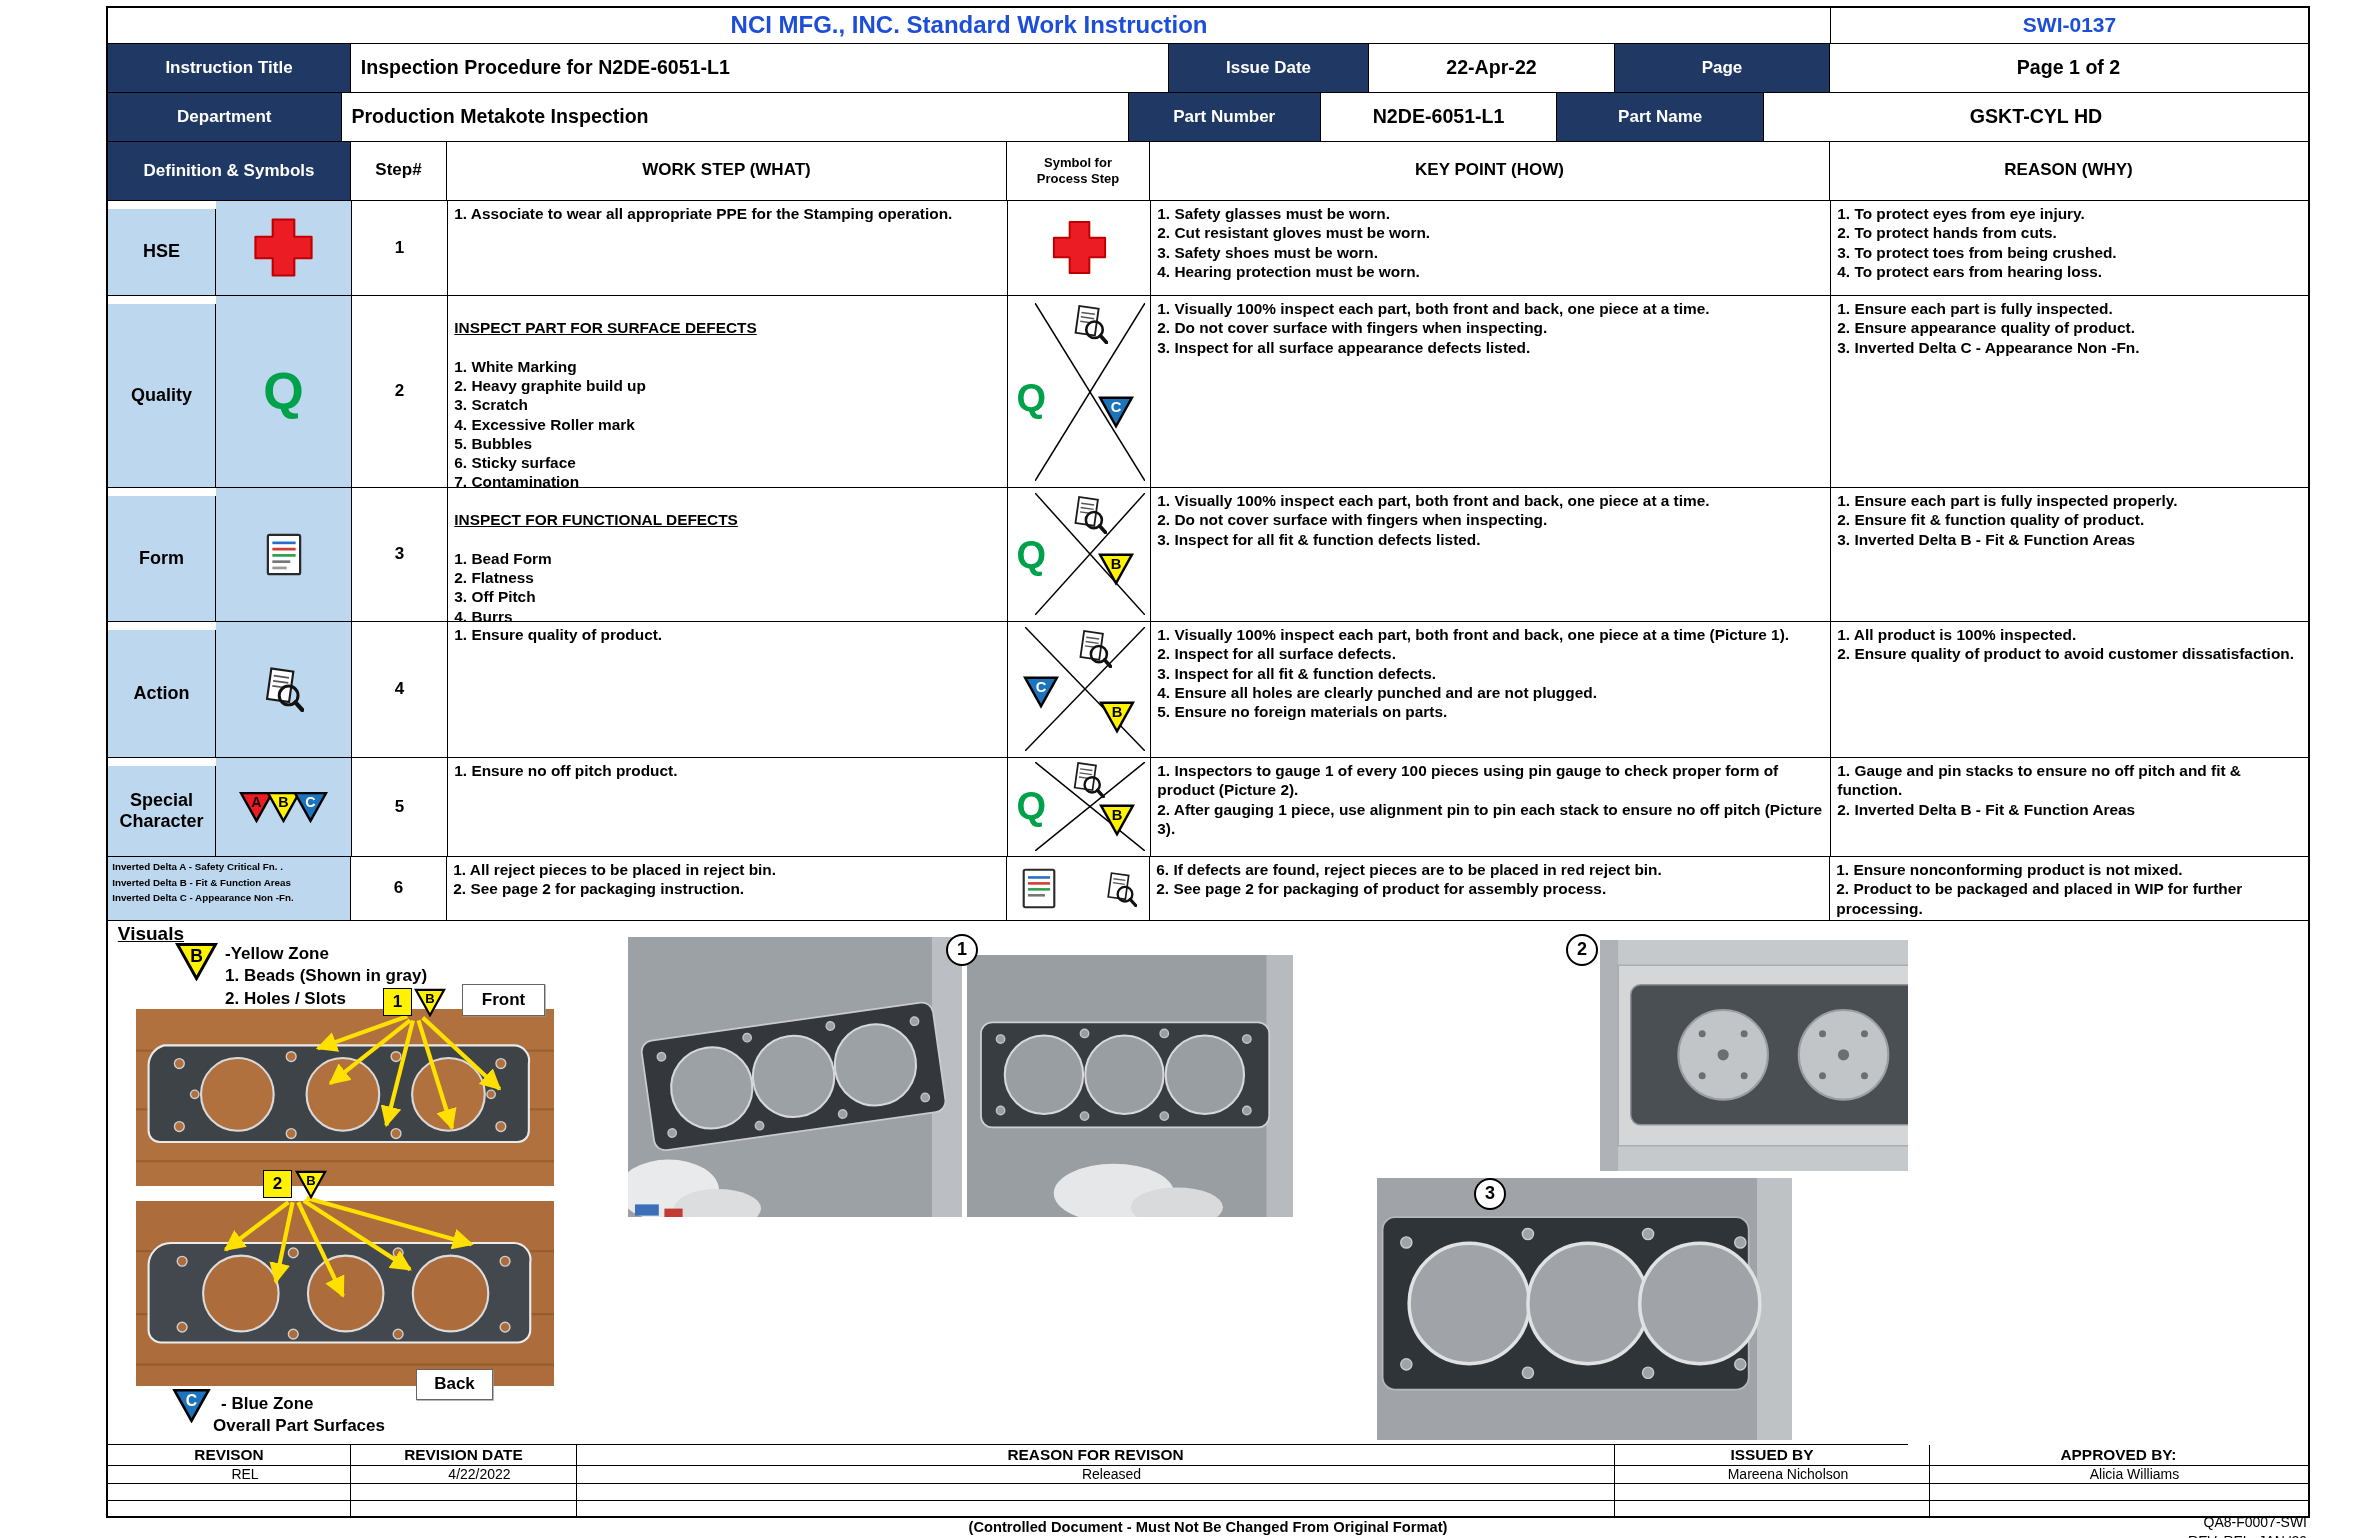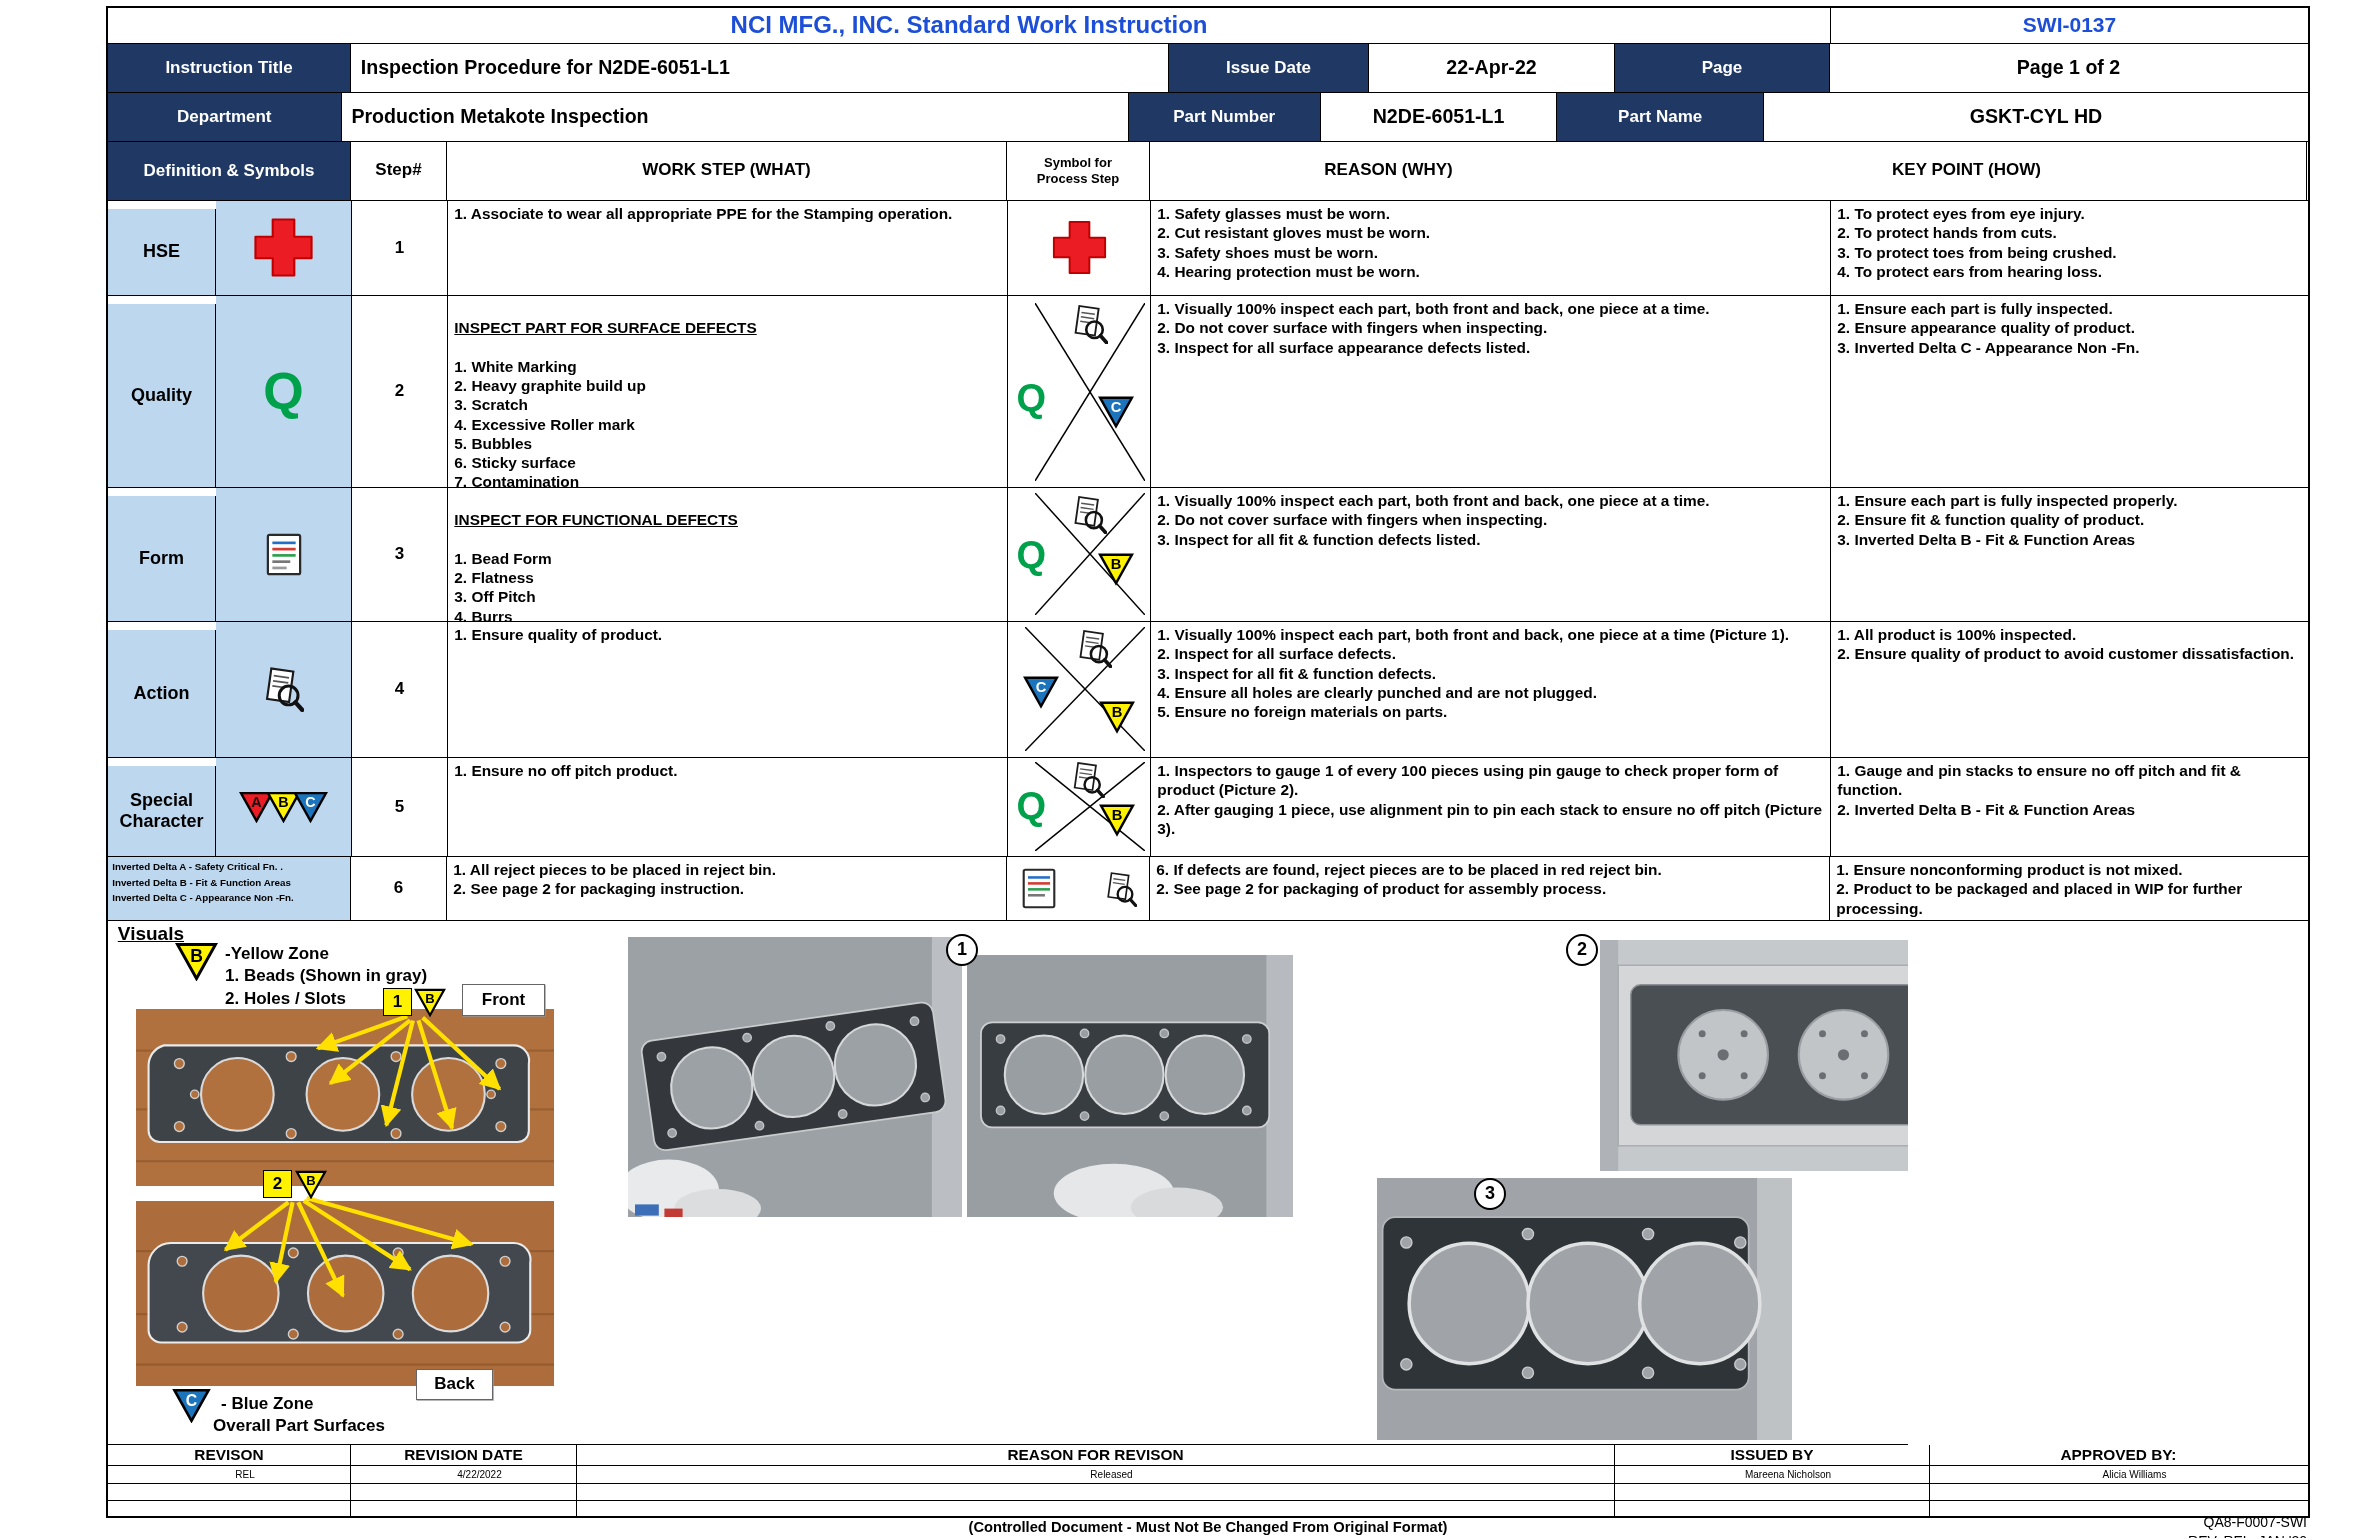--- a/index.html
+++ b/index.html
@@ -36,21 +36,21 @@
   .vis-ylegend { position:absolute; left:117px; top:22.4px; font-weight:bold; font-size:17px; line-height:1.32; white-space:pre-line; }
   .vis-blegend1 { position:absolute; left:113px; top:473px; font-weight:bold; font-size:17px; }
   .vis-blegend2 { position:absolute; left:105px; top:495px; font-weight:bold; font-size:17px; }
   .tagbox { position:absolute; width:29px; height:28px; background:#FFF200; border:1.4px solid #000; display:flex; align-items:center; justify-content:center; font-weight:bold; font-size:17px; z-index:6; }
   .framebox { position:absolute; background:#fff; border:1.4px solid #666; box-shadow:0.7px 0.7px 0 #999; display:flex; align-items:center; justify-content:center; font-weight:bold; font-size:17px; z-index:6; }
   .badge { position:absolute; width:32px; height:32px; border-radius:50%; background:#fff; border:2.1px solid #000; display:flex; align-items:center; justify-content:center; font-weight:bold; font-size:18px; z-index:6; }
   .vphoto { position:absolute; z-index:1; }
   .arrows { position:absolute; left:0; top:0; z-index:4; pointer-events:none; }
 
   .rhead { display:flex; align-items:center; justify-content:center; font-weight:bold; font-size:15.4px; }
-  .rval  { display:flex; align-items:center; justify-content:center; font-size:10px;padding-left:32px; }
+  .rval  { display:flex; align-items:center; justify-content:center; font-size:14px;padding-left:32px; }
 
   .footer-center { position:absolute; left:106px; width:2204px; top:1519px; text-align:center; font-weight:bold; font-size:14.7px; }
   .footer-right { position:absolute; right:70px; top:1513px; text-align:right; font-size:14px; line-height:1.35; }
 </style>
 </head>
 <body>
 
 <div class="page">
   <div class="sheet">
 
@@ -76,22 +76,22 @@
       <div class="cell navy" style="width:215px">Part Name</div>
       <div class="cell val center last" style="width:566px">GSKT-CYL HD</div>
     </div>
 
     <div class="row" style="height:59px">
       <div class="cell navy" style="width:243px">Definition &amp; Symbols</div>
       <div class="cell colhead" style="width:96px">Step#</div>
       <div class="cell colhead" style="width:560px">WORK STEP (WHAT)</div>
       <div class="cell colhead" style="width:143px;font-size:13px">Symbol for
 Process Step</div>
+      <div class="cell colhead" style="width:680px">KEY POINT (HOW)</div>
       <div class="cell colhead last" style="width:477px">REASON (WHY)</div>
-      <div class="cell colhead" style="width:680px">KEY POINT (HOW)</div>
     </div>
 
     <div class="row" style="height:95px">
       <div class="cell lblue lab" style="width:108px">HSE</div>
       <div class="cell lblue sym" style="width:136px">
         <svg viewBox="0 0 64 64" style="width:69px;height:69px">
             <path d="M22 6 h20 v16 h16 v20 h-16 v16 h-20 v-16 H6 V22 h16 z" fill="#EC1C24" stroke="#C00000" stroke-width="2" stroke-linejoin="round"></path>
           </svg>
       </div>
       <div class="cell stepc" style="width:96px">1</div>

